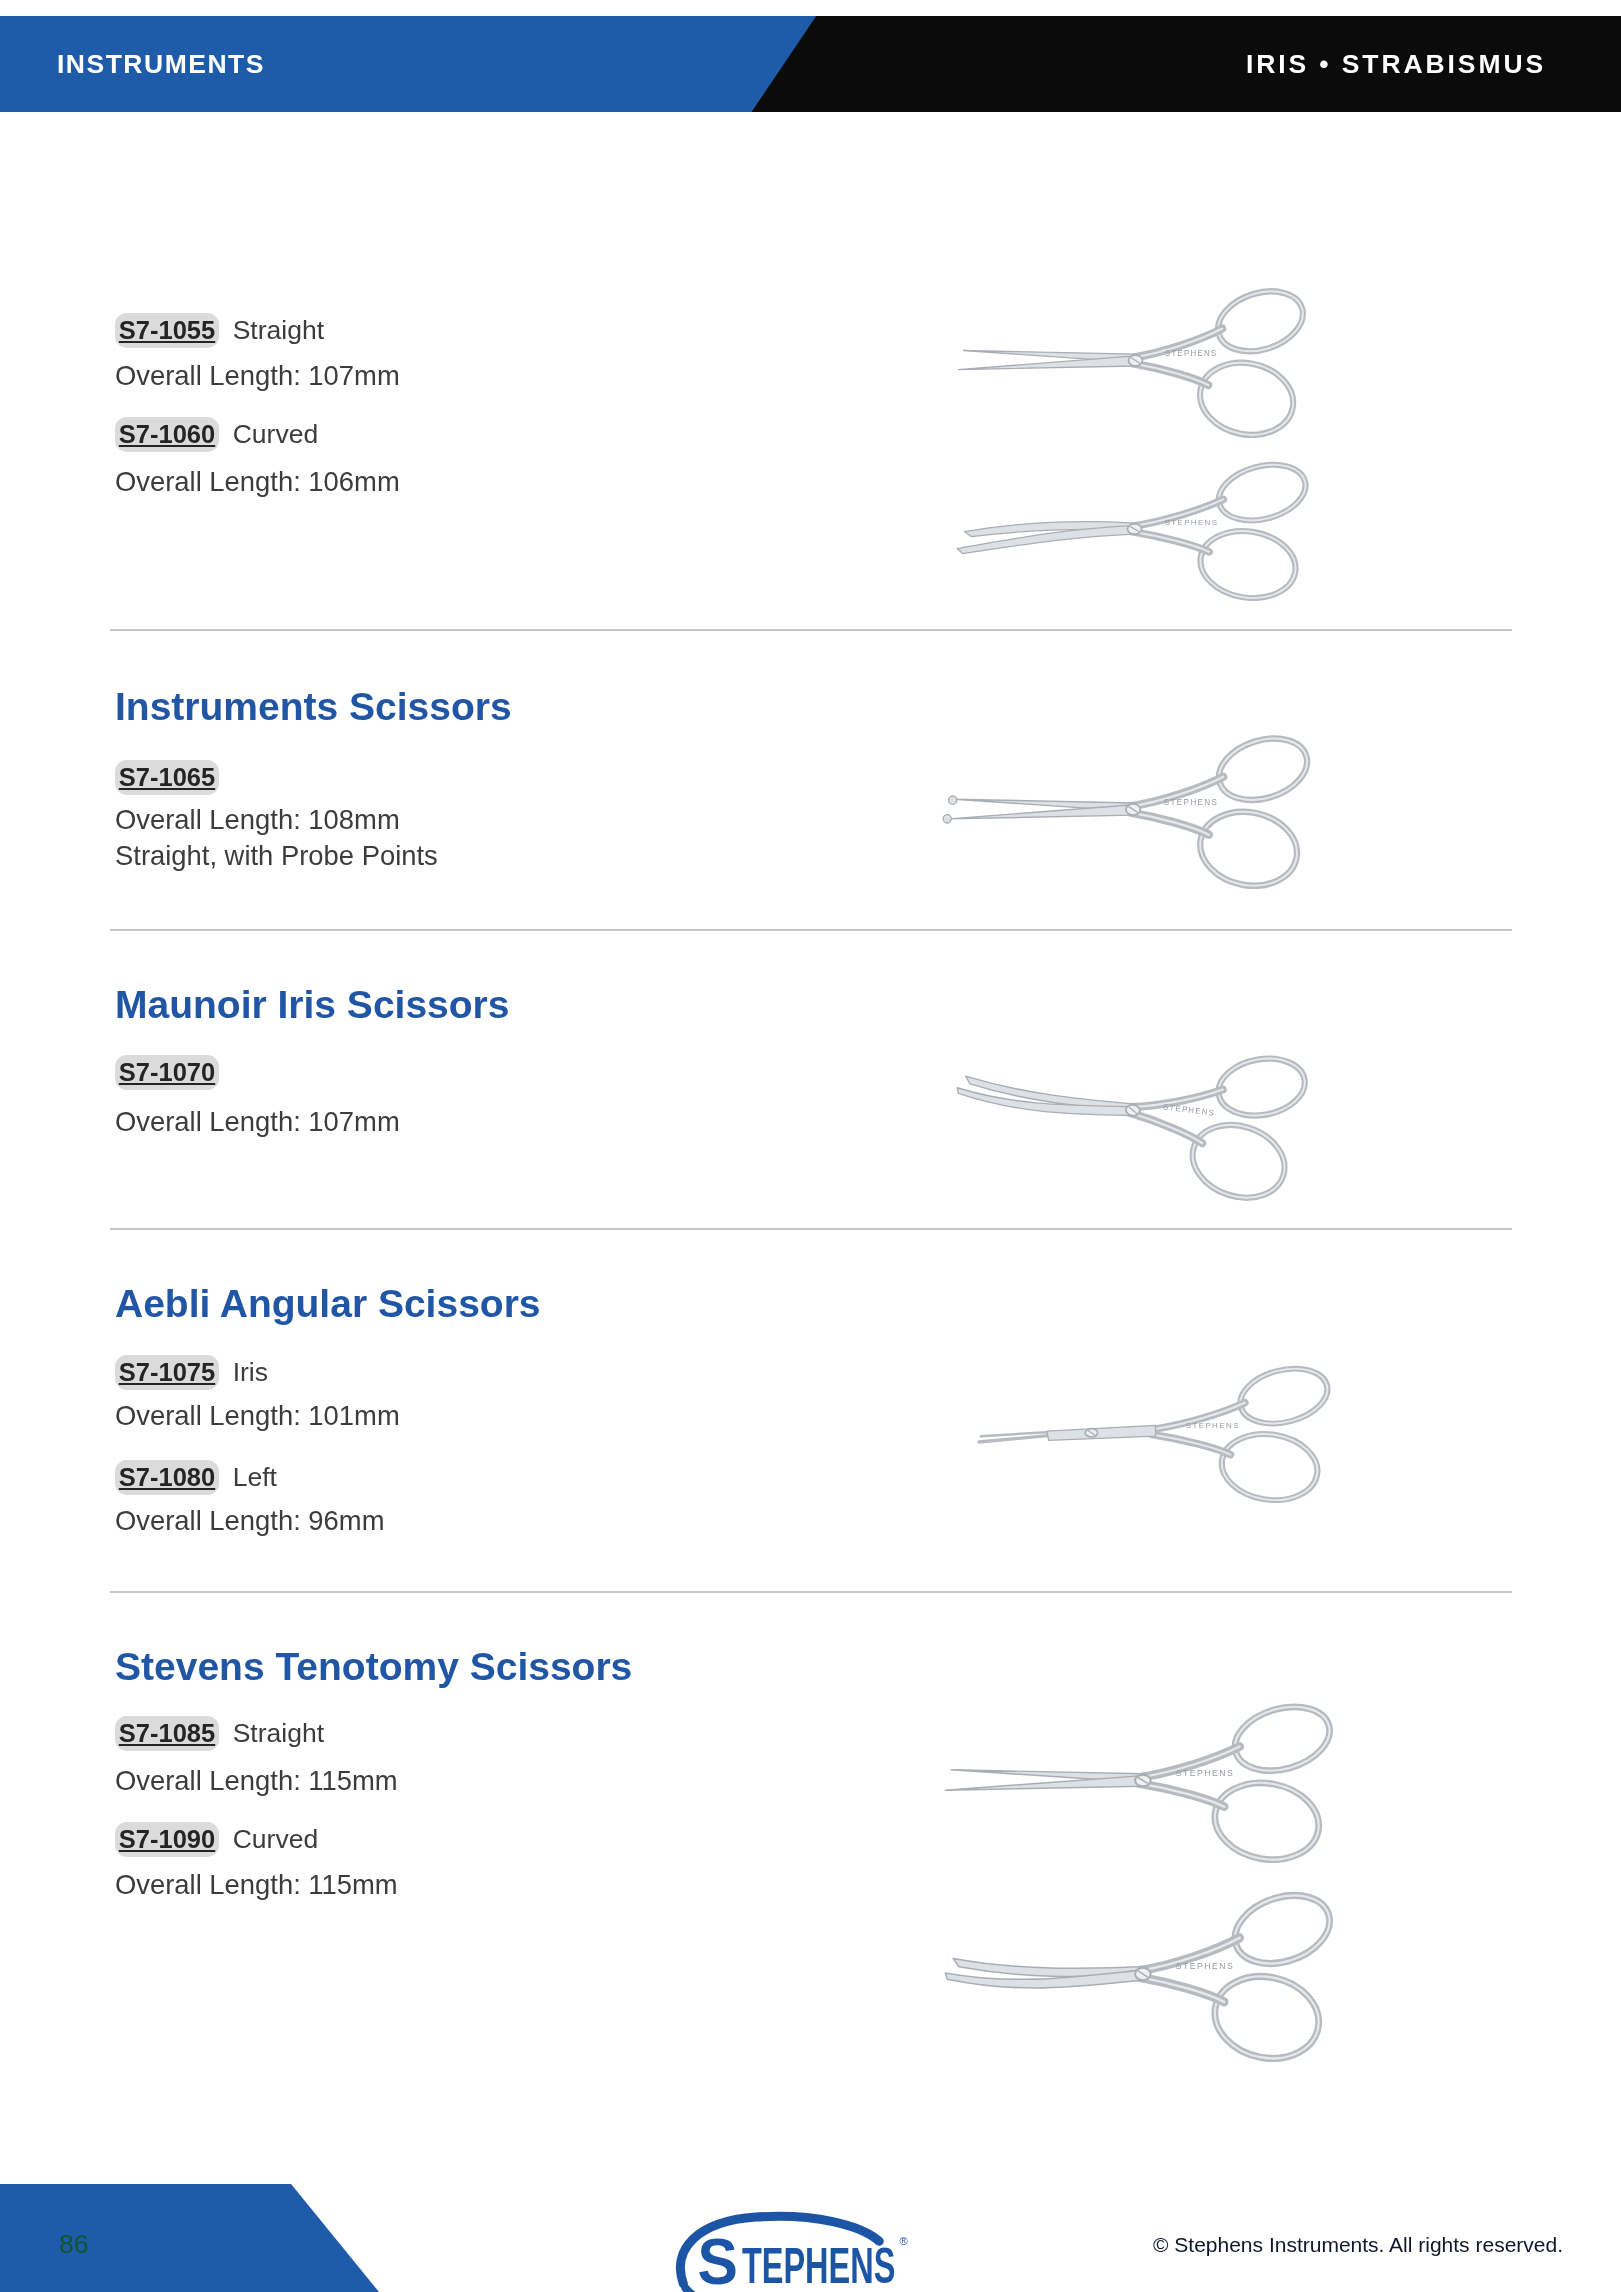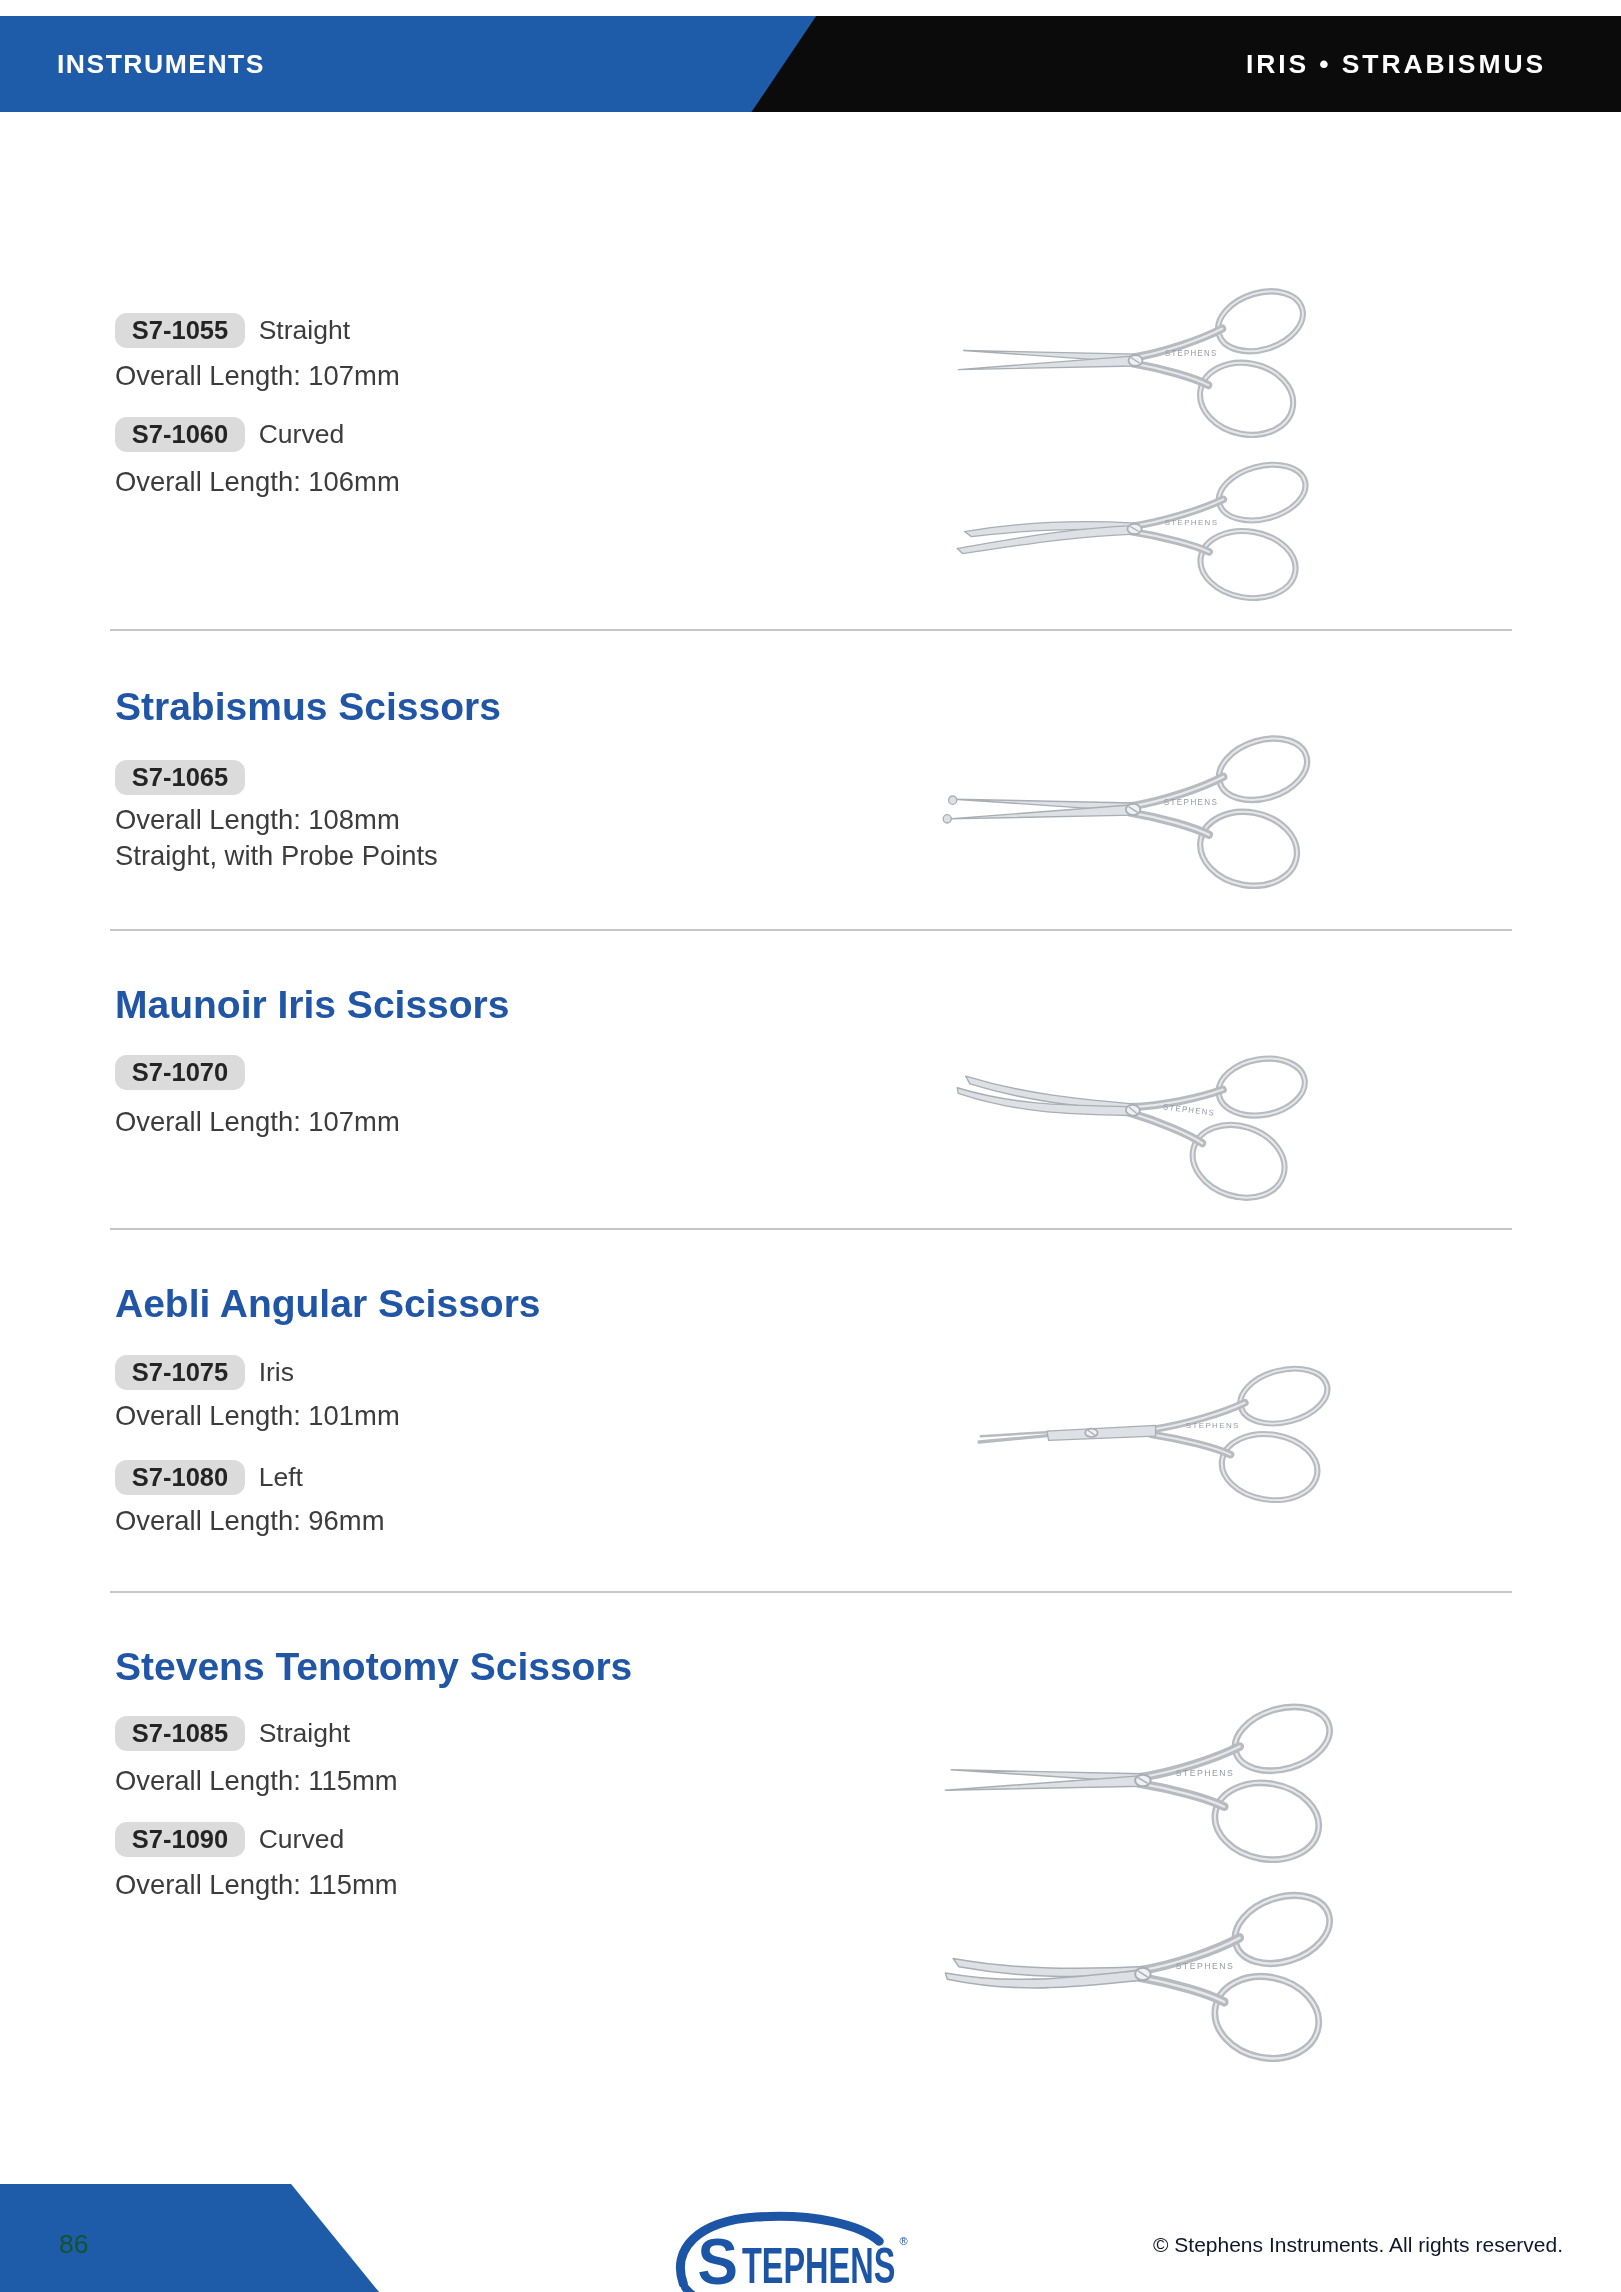--- a/index.html
+++ b/index.html
@@ -12,22 +12,22 @@
   .hdr-blue{position:absolute;left:0;top:0;width:823px;height:96px;background:#1e5caa;
     clip-path:polygon(0 0,99.17% 0,91.31% 100%,0 100%);}
   .hdr-left{position:absolute;left:57px;top:0;height:96px;display:flex;align-items:center;
     color:#ffffff;font-size:26.5px;font-weight:bold;letter-spacing:1.5px;}
   .hdr-right{position:absolute;right:75px;top:0;height:96px;display:flex;align-items:center;
     color:#ffffff;font-size:26.5px;font-weight:700;letter-spacing:2.9px;}
   
   .sec-title{position:absolute;left:115px;font-size:39px;line-height:39px;font-weight:bold;
     color:#2156a6;white-space:nowrap;}
   .row{position:absolute;left:115px;height:35px;display:flex;align-items:center;white-space:nowrap;}
-  .badge{display:inline-flex;align-items:center;justify-content:center;width:130px;height:35px;
-    background:#dbdbdb;border-radius:11.8px;font-size:25.5px;font-weight:bold;color:#242424;}
+  .badge{display:inline-flex;align-items:center;justify-content:center;width:104px;height:35px;
+    background:#dbdbdb;border-radius:11.8px;font-size:25.5px;font-weight:bold;color:#242424;text-decoration:underline;}
   .variant{margin-left:13.7px;font-size:26.5px;color:#3c3c3c;}
   .spec{position:absolute;left:115px;font-size:27.4px;line-height:31px;color:#3c3c3c;white-space:nowrap;text-align:center;}
   .divider{position:absolute;left:110px;width:1402px;height:2px;background:#c6c6c6;}
   
   .sc{position:absolute;}
   .engrave{font-size:9px;letter-spacing:1.5px;fill:#959aa2;font-family:"Liberation Sans","DejaVu Sans",sans-serif;}
   
   .foot-shape{position:absolute;left:0;top:2168px;width:392px;height:124px;background:#1e5caa;
     clip-path:polygon(0 0,74.25% 0,100% 100%,0 100%);}
   .page-num{position:absolute;left:59px;top:2213px;color:#14532d;font-size:26.5px;}
@@ -113,21 +113,21 @@
     <use href="#sc-straight"></use>
     <text class="engrave" x="258" y="80">STEPHENS</text>
   </svg>
   <svg class="sc" style="left:936px;top:441px;width:390px;height:144px" viewBox="0 0 440 170" preserveAspectRatio="none">
     <use href="#sc-curved-dn"></use>
     <text class="engrave" x="258" y="80">STEPHENS</text>
   </svg>
 
   <div class="divider" style="top:613px"></div>
 
-  <div class="sec-title" style="top:671px">Strabismus Scissors</div>
+  <div class="sec-title" style="top:671px">Instruments Scissors</div>
   <div class="row" style="top:744px">
     <span class="badge">S7-1065</span>
     <span class="variant"></span>
   </div>
   <div class="spec" style="top:788px">Overall Length: 108mm</div>
   <div class="spec" style="top:824px">Straight, with Probe Points</div>
 
   <svg class="sc" style="left:931px;top:714px;width:397px;height:159px" viewBox="0 0 440 170" preserveAspectRatio="none">
     <use href="#sc-probe"></use>
     <text class="engrave" x="258" y="80">STEPHENS</text>

